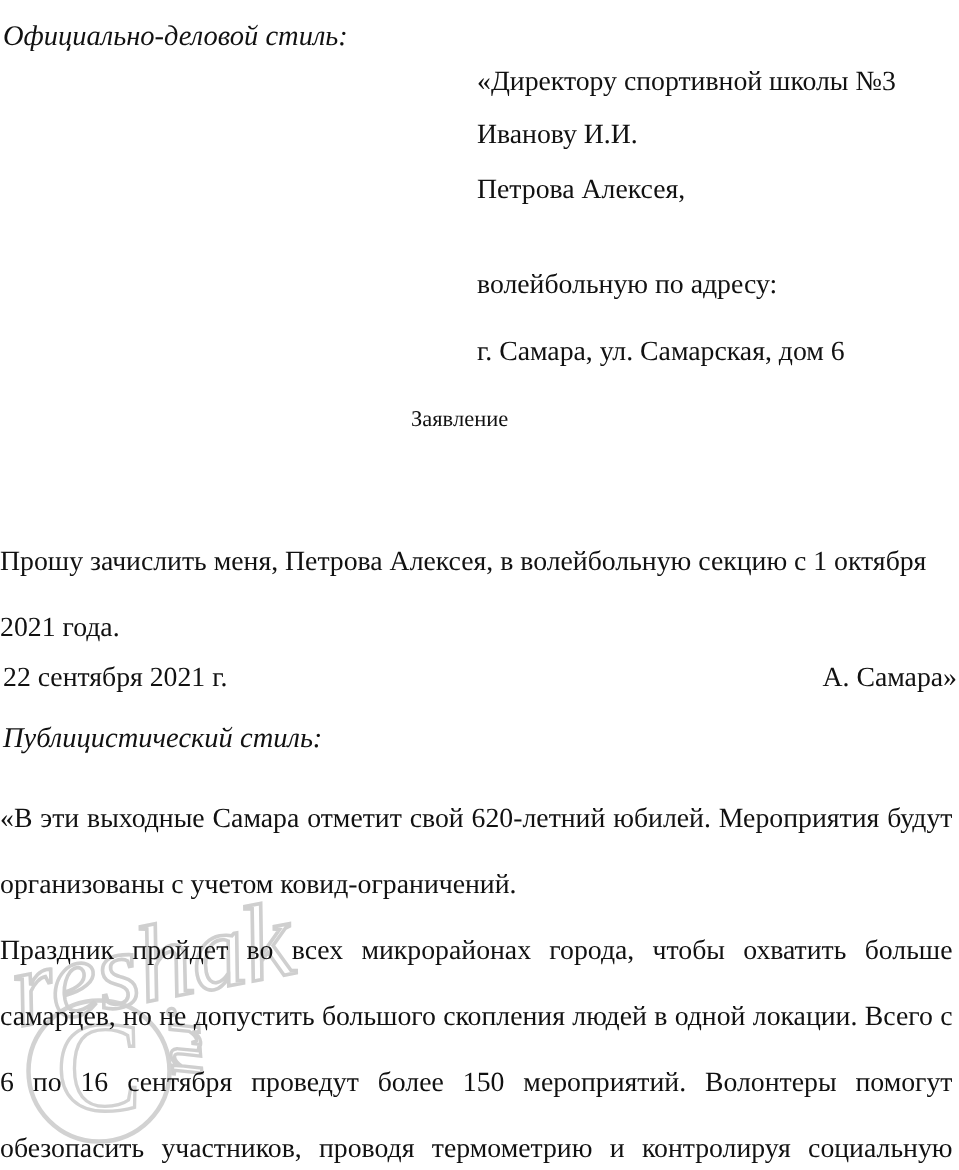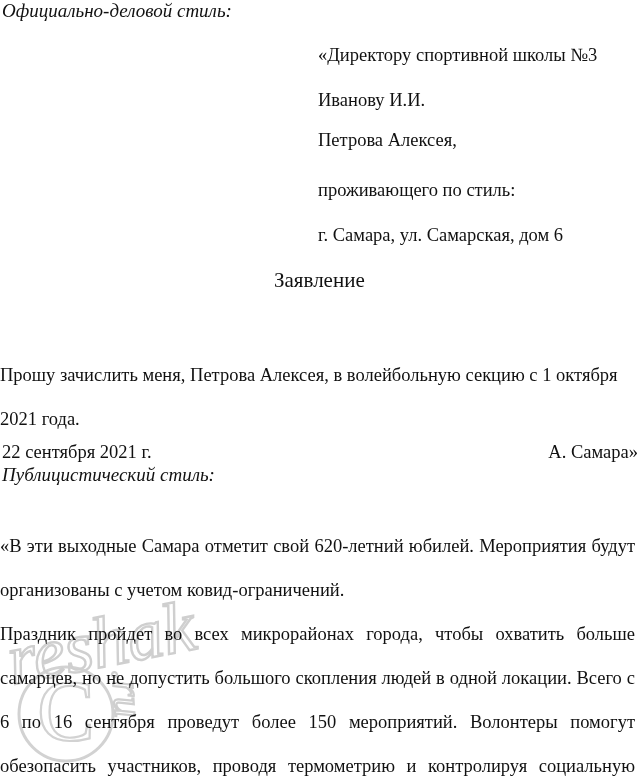--- a/index.html
+++ b/index.html
@@ -46,36 +46,36 @@
   }
 
   .style-heading {
     position: absolute;
     left: 2px;
     font-style: italic;
     font-size: 19px;
     line-height: 22px;
     white-space: nowrap;
   }
-  #heading-official { top: 0; }
-  #heading-journalistic { top: 464px; }
+  #heading-official { top: 14px; }
+  #heading-journalistic { top: 482px; }
 
   .addr-line {
     position: absolute;
     left: 318px;
     font-size: 18.5px;
     line-height: 22px;
     white-space: nowrap;
     text-align: right;
   }
 
   .decl-title {
     position: absolute;
     left: 274px;
-    font-size: 21px;
+    font-size: 15px;
     line-height: 22px;
     white-space: nowrap;
   }
 
   .body-block {
     position: absolute;
     left: 0;
     width: 635px;
     font-size: 18.5px;
     line-height: 44px;
@@ -115,23 +115,23 @@
         <text x="96" y="104" font-family="'Liberation Serif', serif" font-style="italic" font-size="42" fill="none" stroke="#cfcfcf" stroke-width="2.2">.ru</text>
       </g>
     </svg>
   </div>
 
   <div class="layer">
 
     <div class="style-heading" id="heading-official">Официально-деловой стиль:</div>
 
     <div class="addr-line" style="top:44px;">«Директору спортивной школы №3</div>
-    <div class="addr-line" style="top:89px;">Иванову И.И.</div>
-    <div class="addr-line" style="top:129px;">Петрова Алексея,</div>
-    <div class="addr-line" style="top:179px;">проживающего по стиль:</div>
+    <div class="addr-line" style="top:79px;">Иванову И.И.</div>
+    <div class="addr-line" style="top:116px;">Петрова Алексея,</div>
+    <div class="addr-line" style="top:179px;">волейбольную по адресу:</div>
     <div class="addr-line" style="top:224px;">г. Самара, ул. Самарская, дом 6</div>
 
     <div class="decl-title" style="top:269px;">Заявление</div>
 
     <div class="body-block nojustify" style="top:353px;">Прошу зачислить меня, Петрова Алексея, в волейбольную секцию с 1 октября 2021 года.</div>
 
     <div class="sign-row" style="top:441px;">
       <span>22 сентября 2021 г.</span>
       <span>А. Самара»</span>
     </div>

